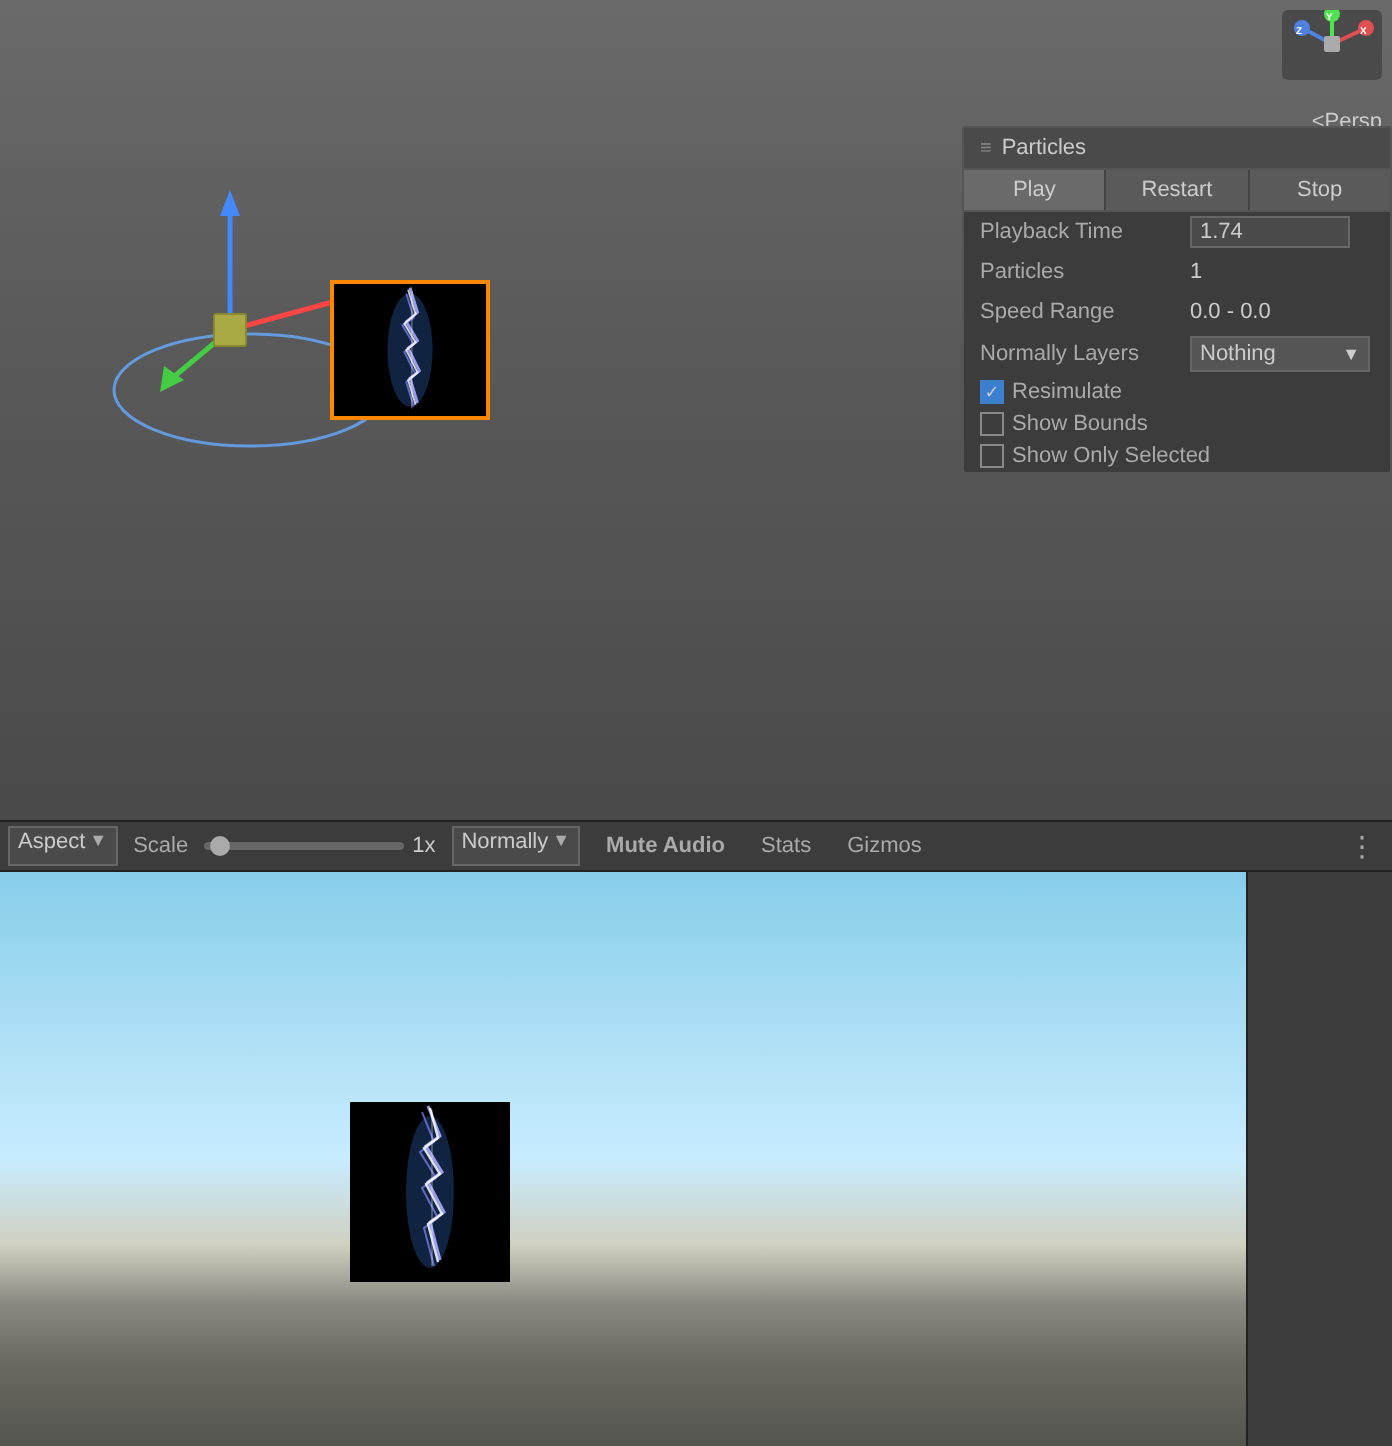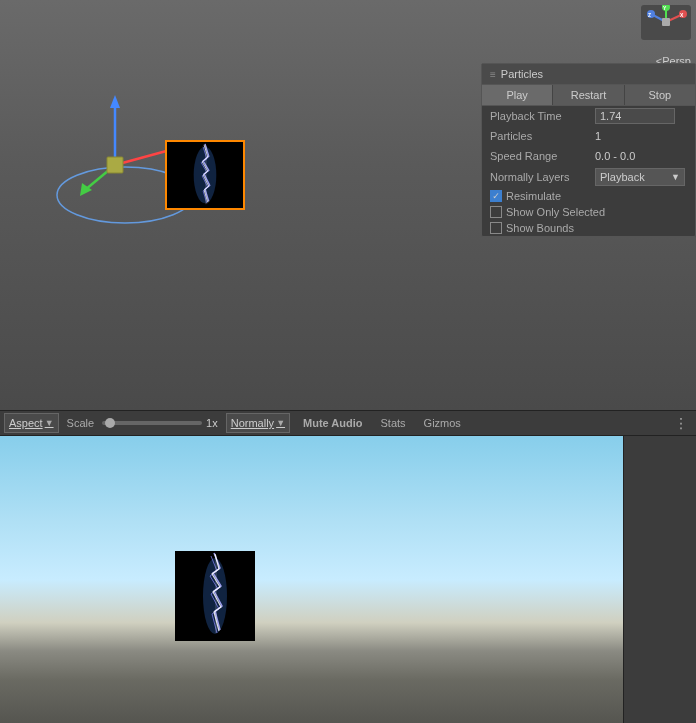--- a/index.html
+++ b/index.html
@@ -219,24 +219,22 @@
     }
 
     .toolbar-select {
       background: #4a4a4a;
       border: 1px solid #666;
       color: #cccccc;
       font-size: 11px;
       padding: 1px 4px;
       height: 20px;
       display: flex;
-      align-items: center;
       gap: 2px;
       cursor: pointer;
-      text-decoration: underline;
     }
 
     .toolbar-select-arrow {
       font-size: 9px;
       color: #aaa;
     }
 
     .scale-label {
       color: #aaa;
       font-size: 11px;
@@ -447,43 +445,43 @@
     </div>
 
     <div class="panel-row">
       <span class="panel-label">Speed Range</span>
       <span class="panel-value">0.0 - 0.0</span>
     </div>
 
     <div class="simulate-layers-row">
       <span class="panel-label">Normally Layers</span>
       <div class="simulate-select">
-        <span>Playback</span>
+        <span>Nothing</span>
         <span class="select-arrow">▼</span>
       </div>
     </div>
 
     <div class="checkbox-row">
       <div class="checkbox-item">
         <div class="cb checked">✓</div>
         <span>Resimulate</span>
       </div>
     </div>
 
     <div class="checkbox-row">
       <div class="checkbox-item">
         <div class="cb"></div>
-        <span>Show Only Selected</span>
+        <span>Show Bounds</span>
       </div>
     </div>
 
     <div class="checkbox-row">
       <div class="checkbox-item">
         <div class="cb"></div>
-        <span>Show Bounds</span>
+        <span>Show Only Selected</span>
       </div>
     </div>
   </div>
 </div>
 
 <div class="toolbar-bar">
 
   <button class="more-options-btn" style="margin-left:auto; order:99;">⋮</button>
 
   <div class="toolbar-select" style="order:1; margin-left:0;">

